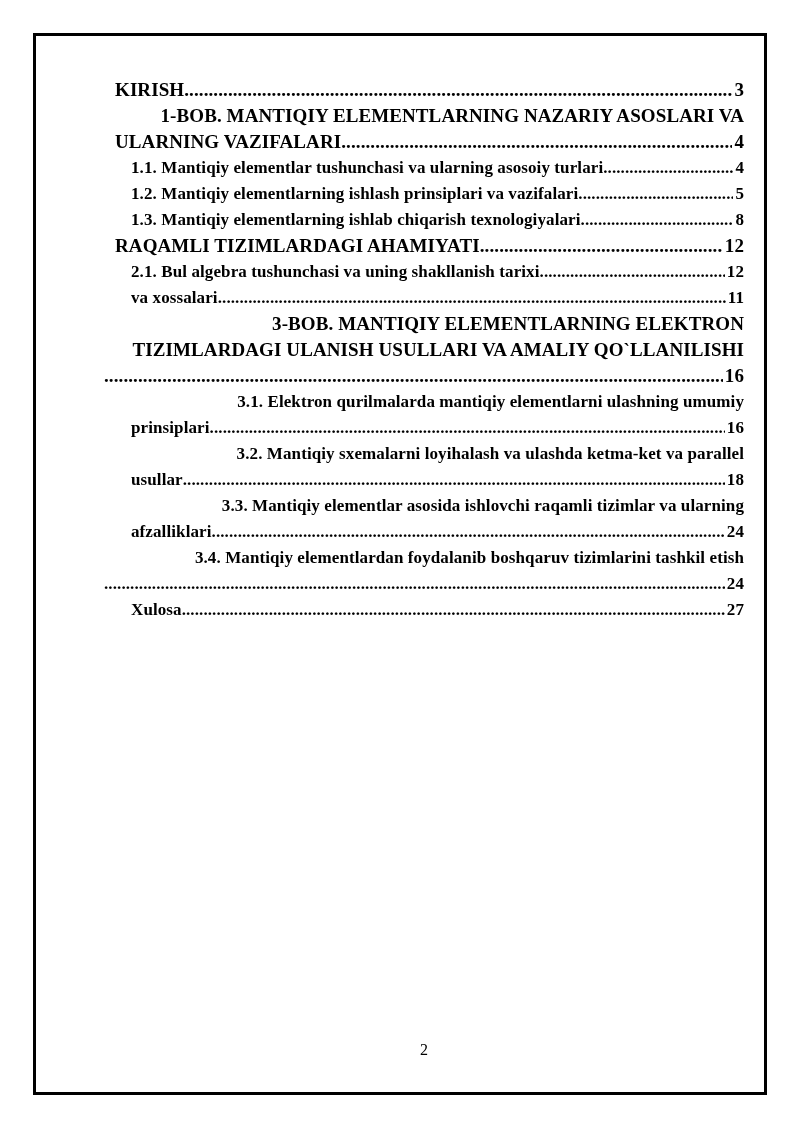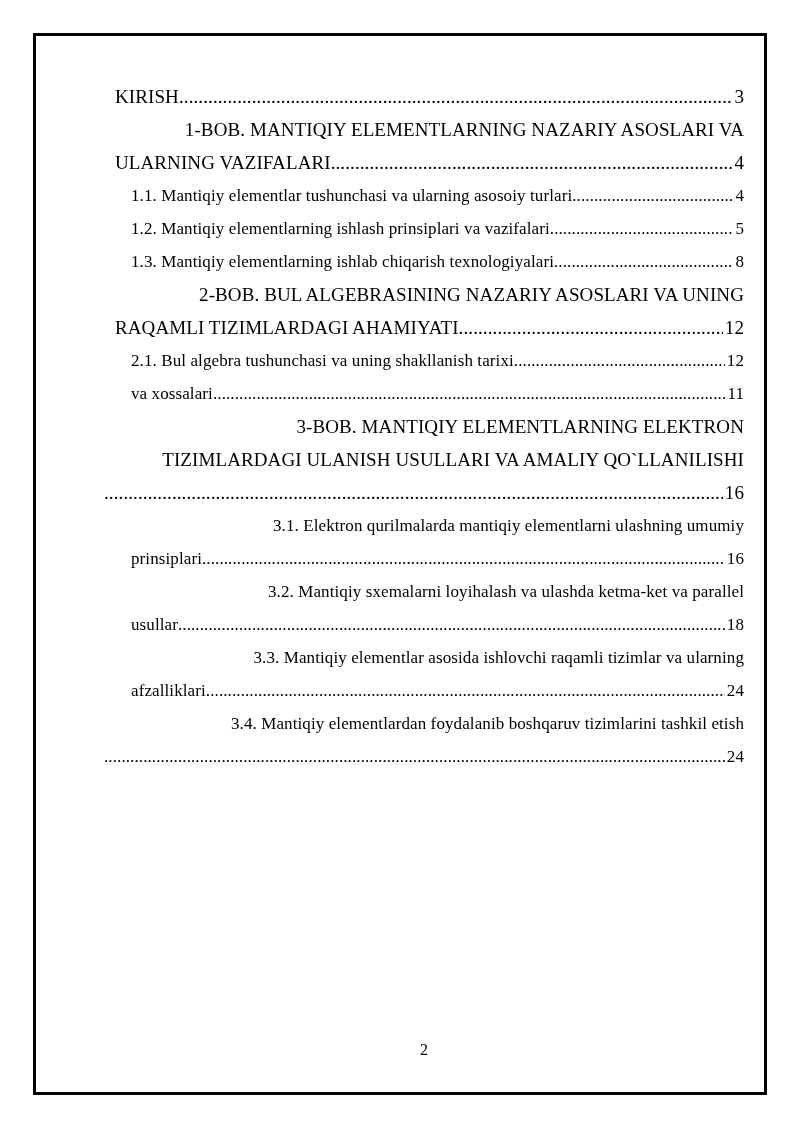--- a/index.html
+++ b/index.html
@@ -26,23 +26,22 @@
   }
   .toc {
     position: absolute;
     left: 104px;
     top: 77px;
     width: 640px;
   }
   .toc-entry { cursor: pointer; }
   .toc-line {
     line-height: 26px;
-    font-weight: normal;
+    font-weight: bold;
     letter-spacing: 0.1px;
-    margin-top: 7px;
   }
   .lvl1 { font-size: 19px; padding-left: 11px; }
   .lvl2 { font-size: 17px; padding-left: 27px; }
   .toc-line.dots-only { padding-left: 0; }
   .toc-line.plain {
     white-space: nowrap;
     overflow: hidden;
     text-align: right;
   }
   .toc-line.last {
@@ -120,21 +119,20 @@
 
   <div class="toc-entry">
     <div class="toc-line last lvl2">
       <span class="txt">1.3. Mantiqiy elementlarning ishlab chiqarish texnologiyalari</span>
         <span class="dots"></span>
         <span class="pg">8</span>
     </div>
   </div>
 
   <div class="toc-entry">
-    <div class="toc-line plain lvl1"><span>2-BOB. BUL ALGEBRASINING NAZARIY ASOSLARI VA UNING</span></div>
     <div class="toc-line last lvl1">
       <span class="txt">RAQAMLI TIZIMLARDAGI AHAMIYATI</span>
         <span class="dots"></span>
         <span class="pg">12</span>
     </div>
   </div>
 
   <div class="toc-entry">
     <div class="toc-line last lvl2">
       <span class="txt">2.1. Bul algebra tushunchasi va uning shakllanish tarixi</span>
@@ -190,17 +188,24 @@
 
   <div class="toc-entry">
     <div class="toc-line plain lvl2"><span>3.4. Mantiqiy elementlardan foydalanib boshqaruv tizimlarini tashkil etish</span></div>
     <div class="toc-line last lvl2 dots-only">
       <span class="txt"></span>
         <span class="dots"></span>
         <span class="pg">24</span>
     </div>
   </div>
 
+  <div class="toc-entry">
+    <div class="toc-line last lvl2">
+      <span class="txt">Xulosa</span>
+        <span class="dots"></span>
+        <span class="pg">27</span>
+    </div>
+  </div>
 
 
 </div>
 
 <div class="pagenum">2</div>
 
 </body></html>

